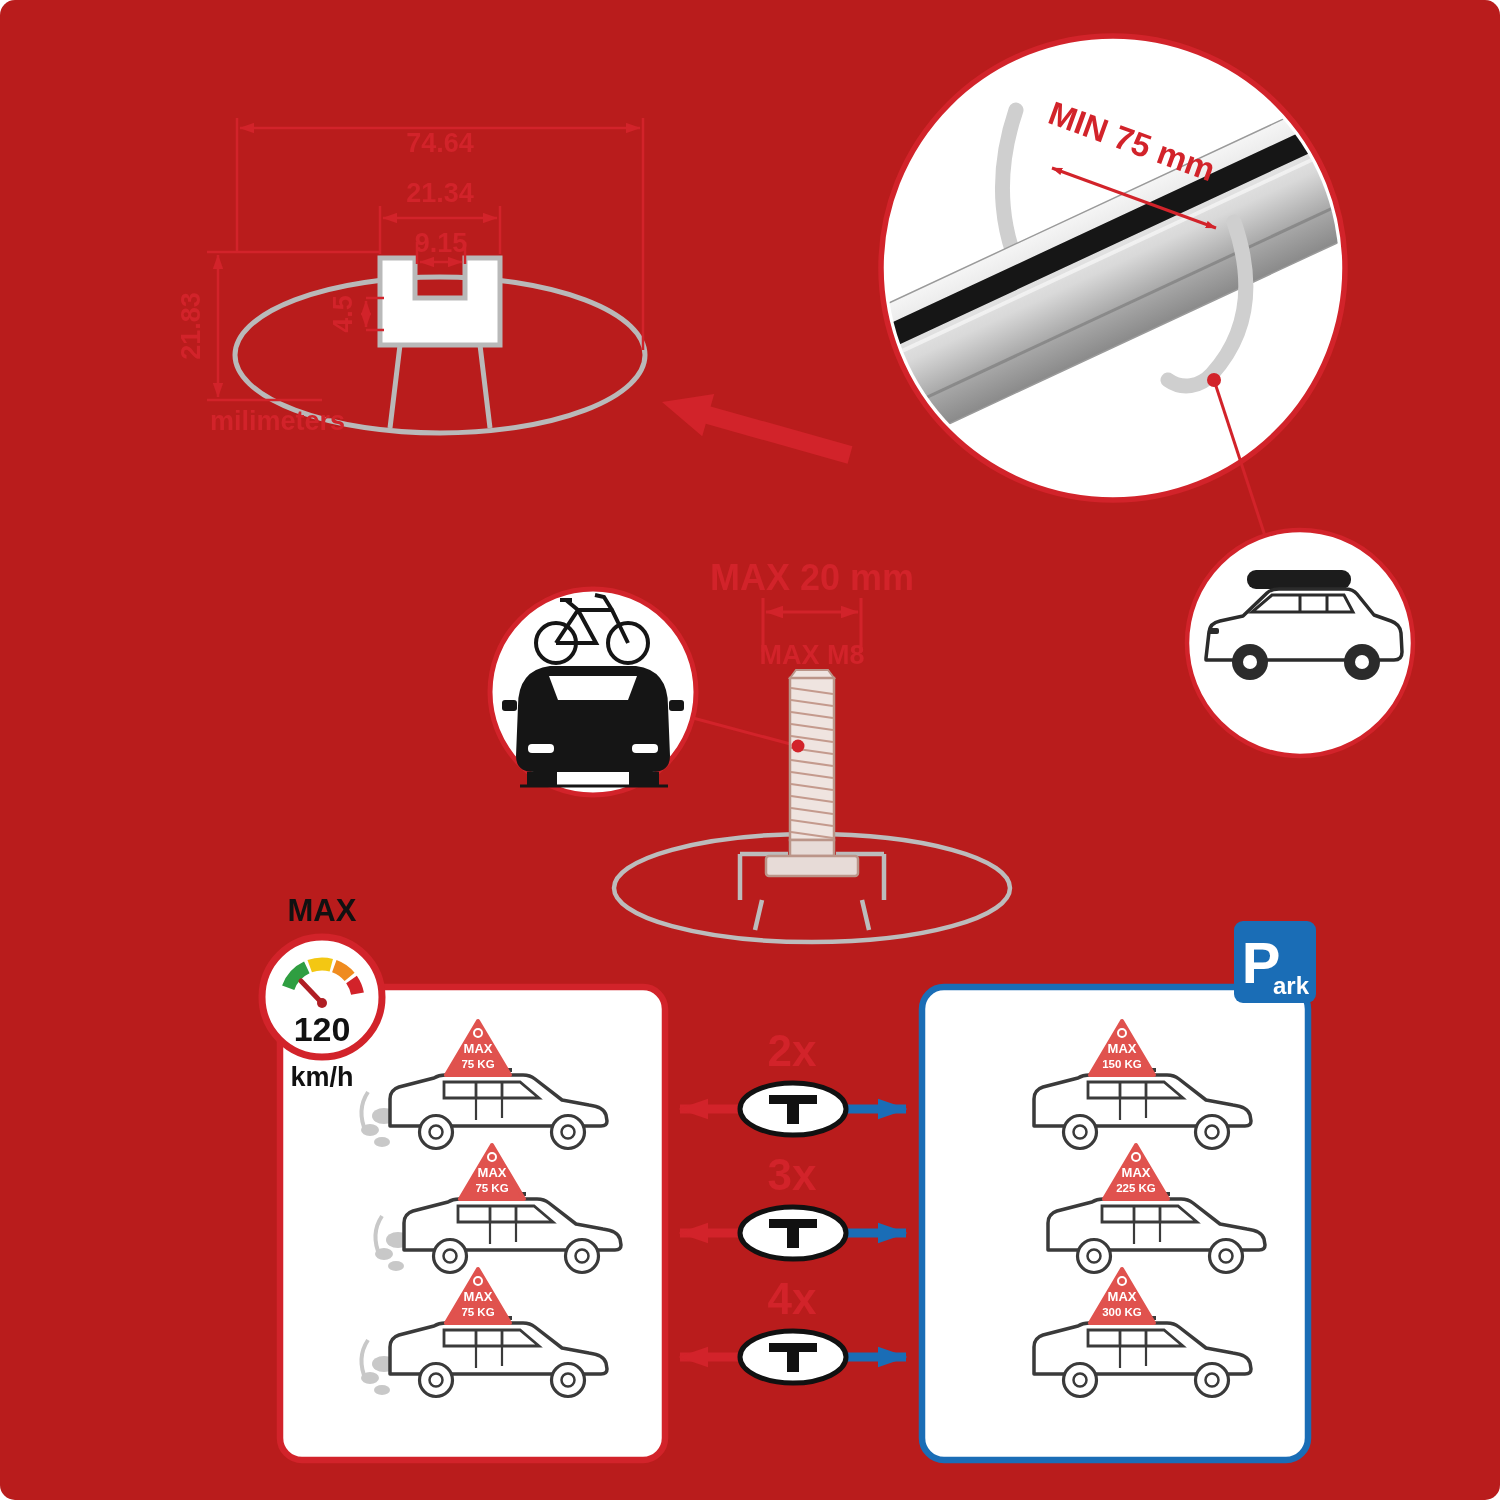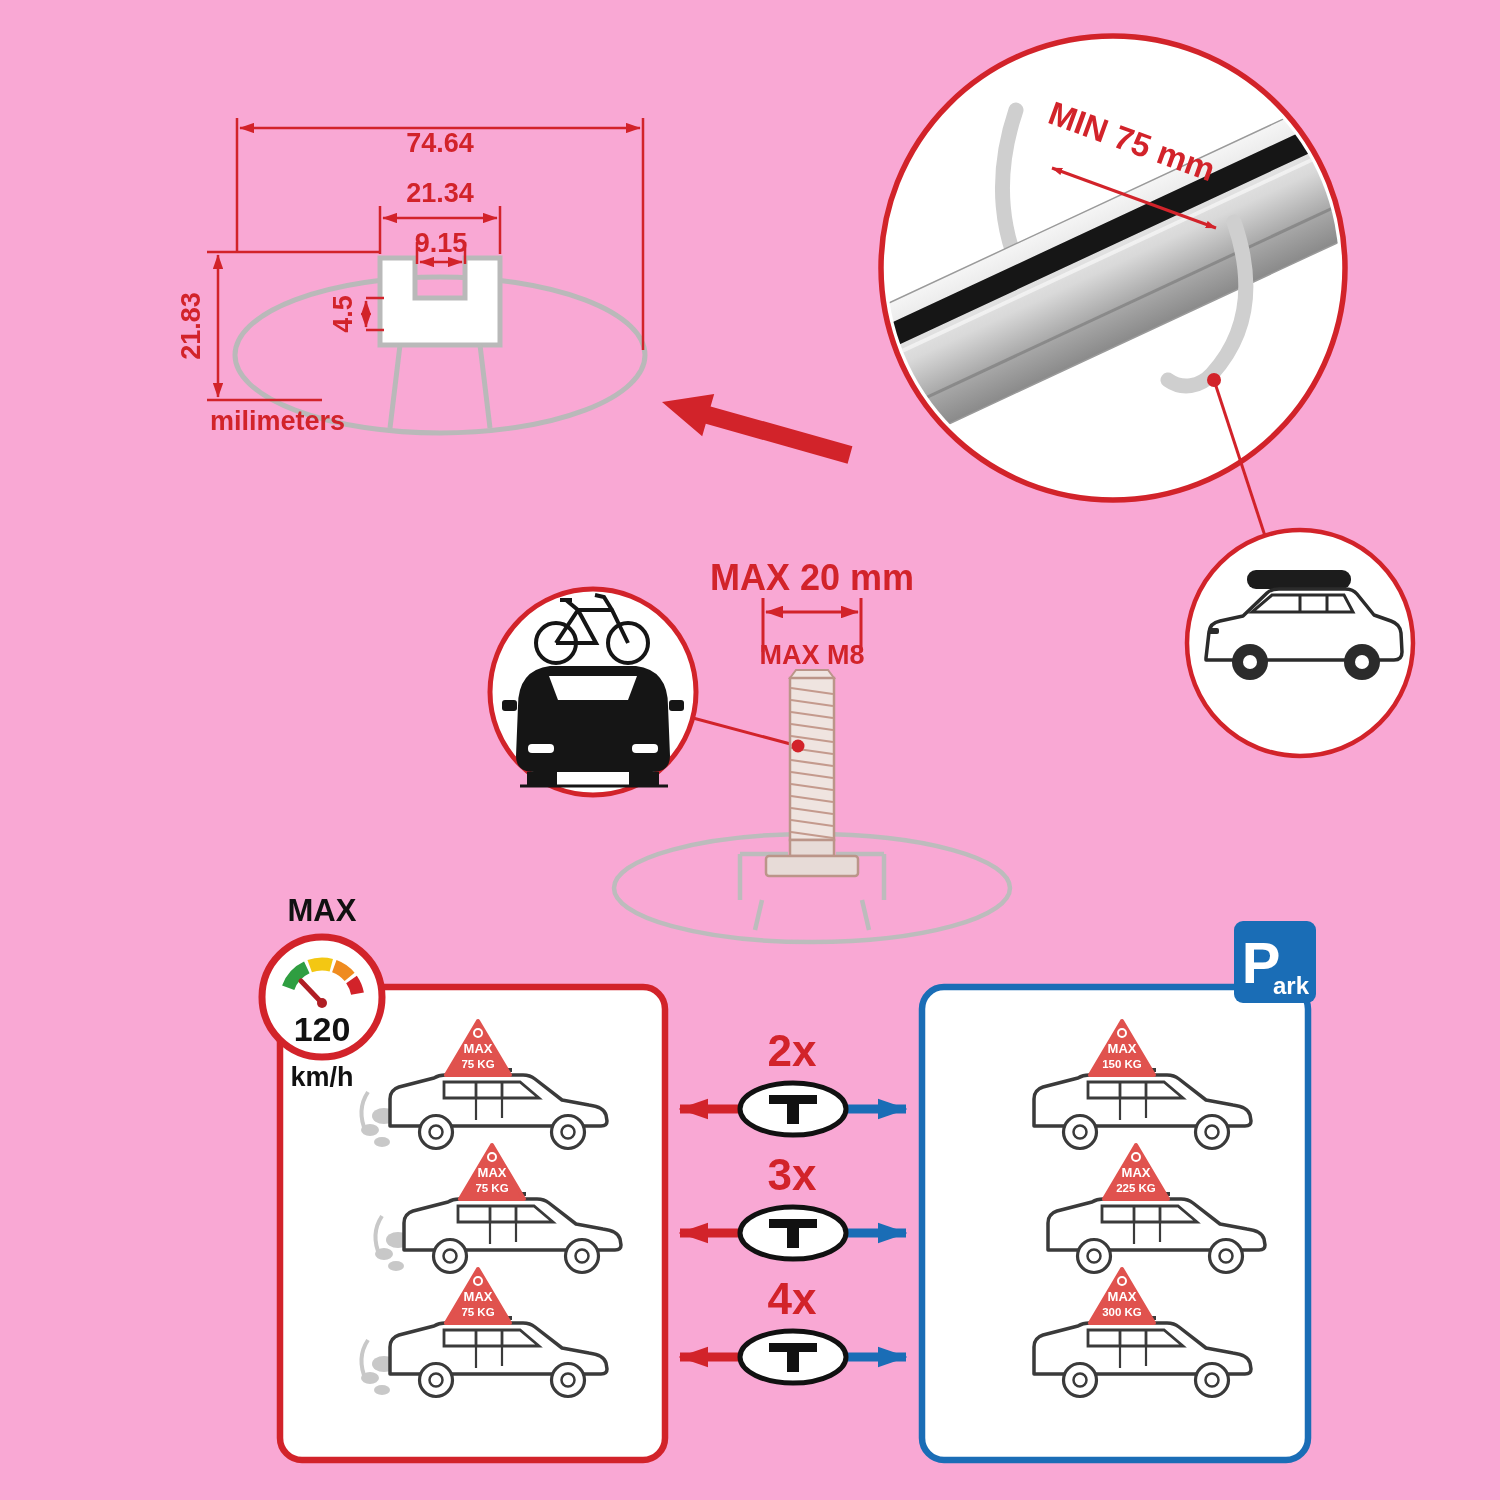--- a/index.html
+++ b/index.html
@@ -1,16 +1,16 @@
 <!DOCTYPE html>
 <html><head>
 <meta charset="utf-8">
 <style>
   html,body { margin:0; padding:0; background:#ffffff; }
-  .stage { width:1500px; height:1500px; position:relative; background:#f9a8d4; overflow:hidden; }
+  .stage { width:1500px; height:1500px; position:relative; background:#b91c1c; overflow:hidden;border-radius:15px; }
   svg { display:block; }
   svg text { font-family:"Liberation Sans", sans-serif; font-weight:bold; }
   .t-dim   { font-size:27px; fill:#d2232a; text-anchor:middle; }
   .t-min   { font-size:33px; fill:#d2232a; text-anchor:middle; }
   .t-red-lg{ font-size:36px; fill:#d2232a; text-anchor:middle; }
   .t-red-md{ font-size:27px; fill:#d2232a; text-anchor:middle; }
   .t-count { font-size:44px; fill:#d2232a; text-anchor:middle; }
   .t-blk   { font-size:31px; fill:#111111; text-anchor:middle; }
   .t-120   { font-size:34px; fill:#111111; text-anchor:middle; }
   .t-unit  { font-size:27px; fill:#111111; text-anchor:middle; }

